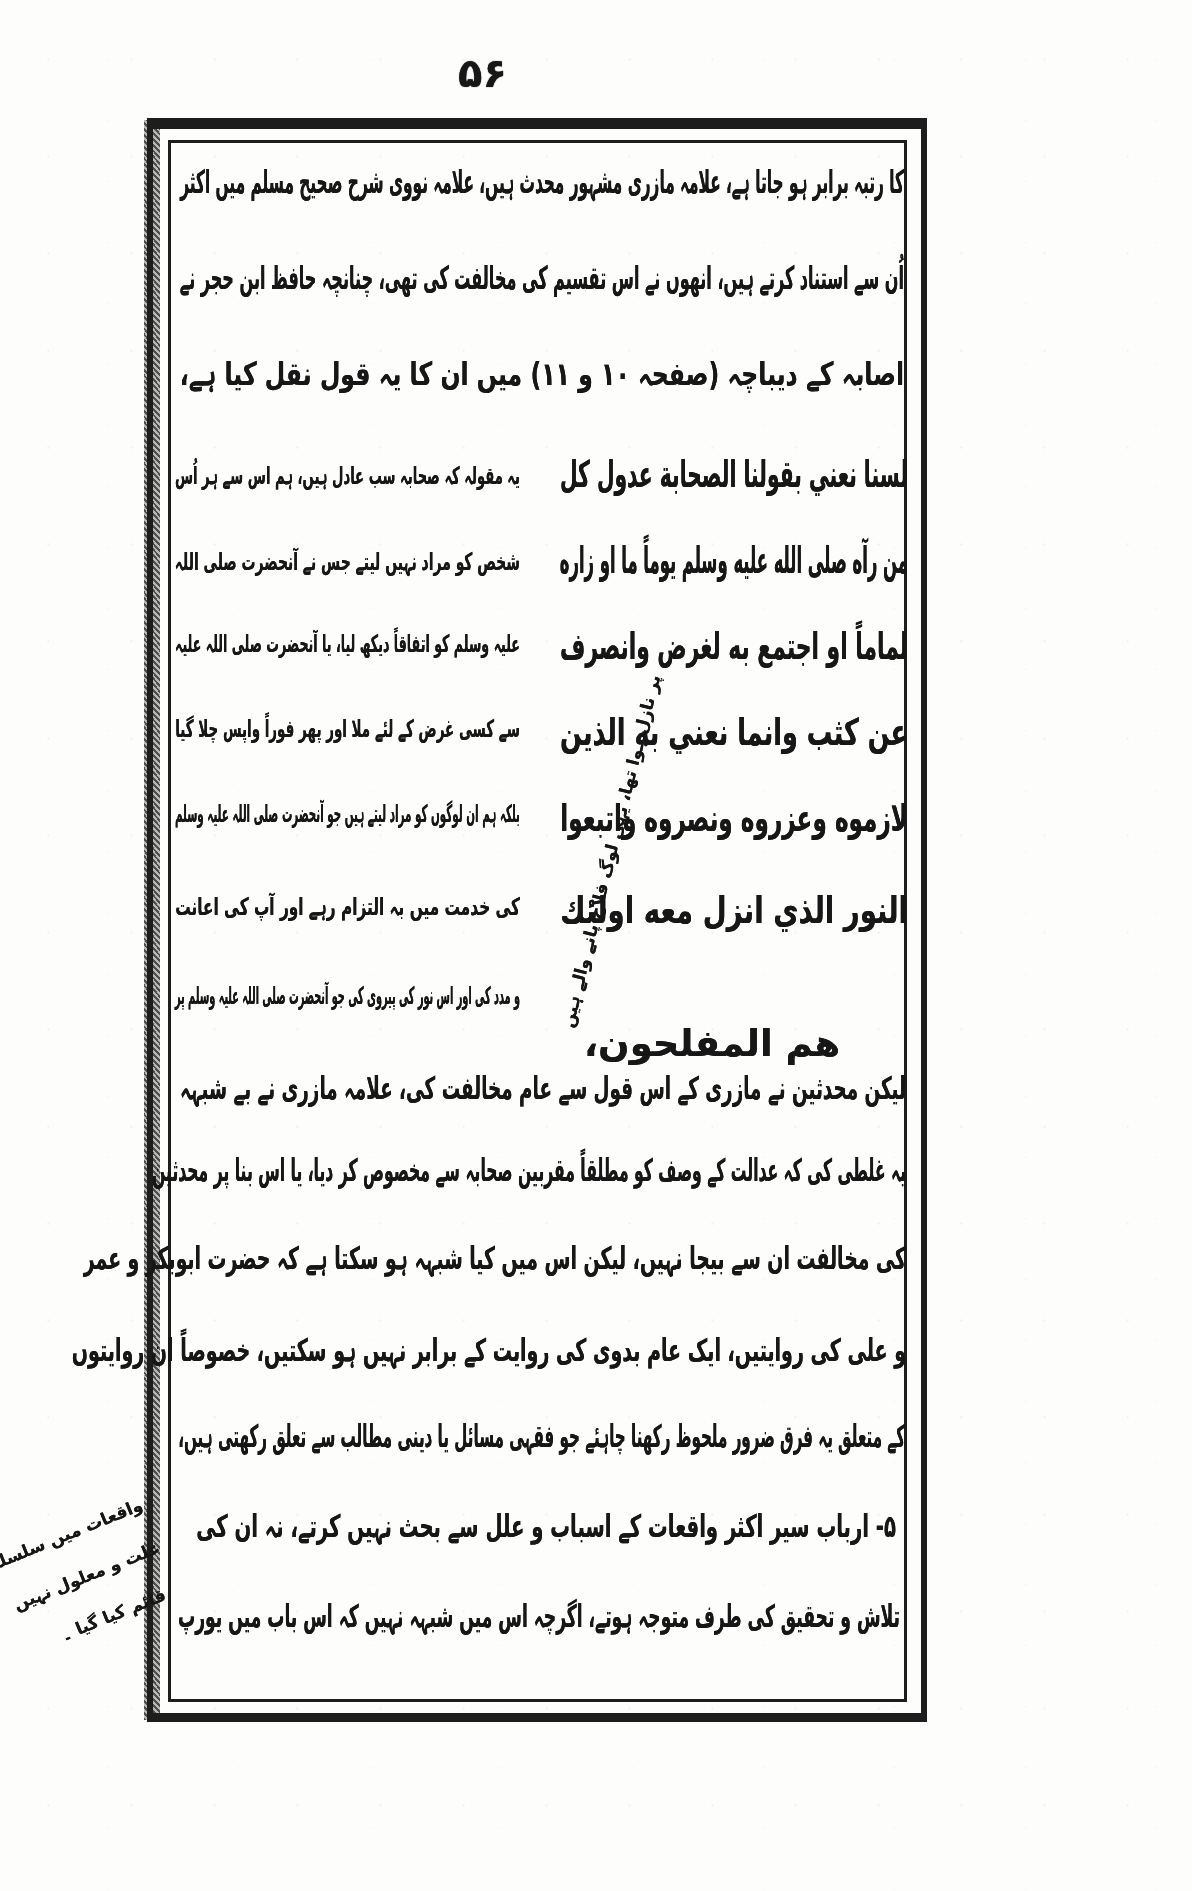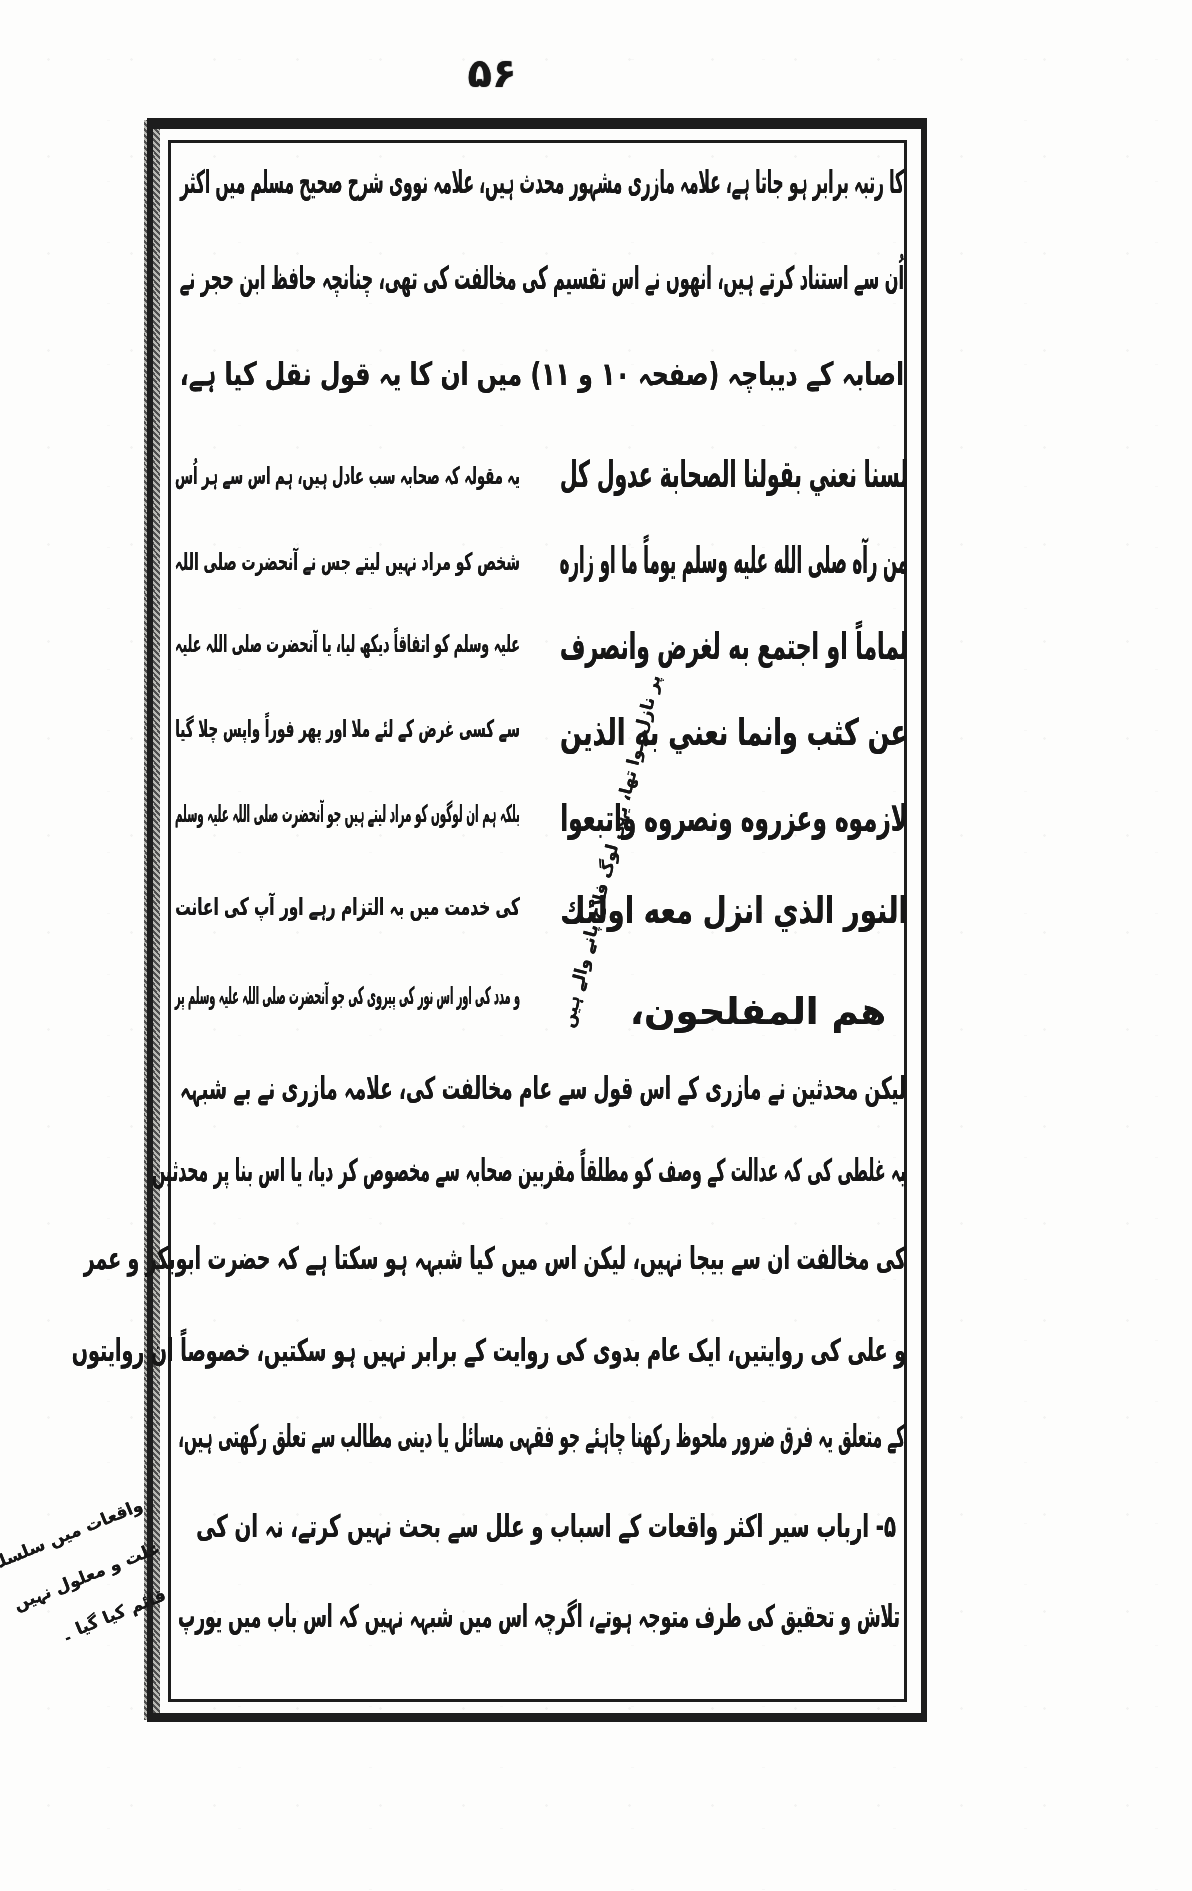--- a/index.html
+++ b/index.html
@@ -14,37 +14,37 @@
     position:absolute;inset:0;pointer-events:none;opacity:.5;
     background-image:
       radial-gradient(#00000014 1px, transparent 1.4px),
       radial-gradient(#0000000d 1px, transparent 1.6px);
     background-size:83px 97px,131px 61px;
     background-position:7px 11px,43px 29px;
   }
   .txt{position:absolute;direction:rtl;white-space:nowrap;font-weight:700;
        text-shadow:0 0 .6px currentColor;line-height:1.55;}
   .fit{overflow:visible;}
-  .pageno{position:absolute;left:430px;top:50px;width:124px;text-align:center;
+  .pageno{position:absolute;left:458px;top:50px;width:124px;text-align:left;
           font-size:40px;font-weight:700;letter-spacing:6px;text-shadow:0 0 1px #171717;}
   
   .frame-outer{position:absolute;left:147px;top:118px;width:780px;height:1604px;
                border-style:solid;border-color:#1d1d1d;border-width:11px 6px 9px 6px;
                box-sizing:border-box;}
   .hatch-left{position:absolute;left:144px;top:120px;width:16px;height:1600px;
               background:repeating-linear-gradient(47deg,#4f4f4f 0 2px,#b9b9b4 2px 4px);}
   .frame-inner{position:absolute;left:168px;top:140px;width:739px;height:1562px;
                border:3px solid #1d1d1d;box-sizing:border-box;}
   
   .intro{font-size:32px;left:180px;width:724px;text-align:right;}
   .i0{top:158px}.i1{top:254px}.i2{top:350px}
   
   .ar{left:560px;width:348px;font-size:37px;text-align:right;}
   .a0{top:446px}.a1{top:532px}.a2{top:618px}.a3{top:704px}.a4{top:790px}
-  .a5{top:882px}.a6{top:983px;text-align:center;padding-left:24px;}
+  .a5{top:882px}.a6{top:1015px;text-align:left;padding-left:24px;}
   
   .ur{left:175px;width:345px;font-size:24px;text-align:right;}
   .u0{top:458px}.u1{top:544px}.u2{top:626px}.u3{top:711px}
   .u4{top:796px}.u5{top:889px}.u6{top:978px}
   
   .vnote{left:252px;top:672px;width:390px;font-size:17px;text-align:right;
          transform:rotate(-76deg);transform-origin:100% 0;}
   
   .body-line{font-size:31px;text-align:right;}
   .b0{top:1064px;left:180px;width:726px}

